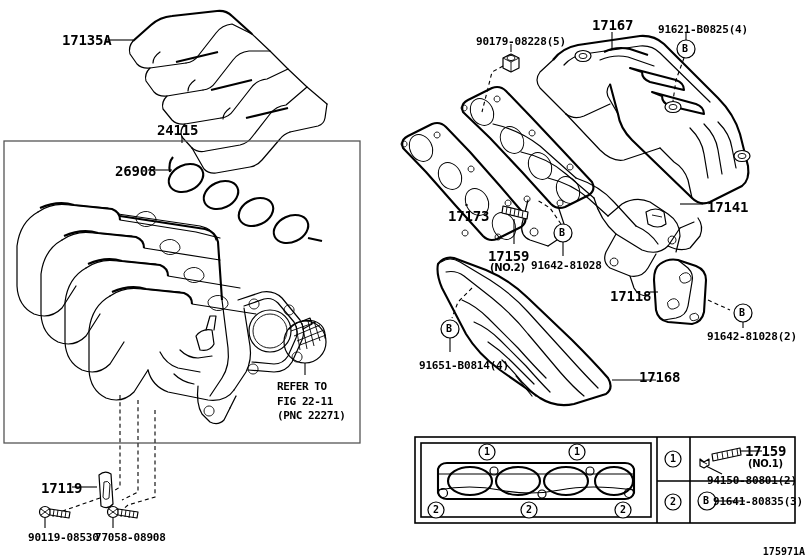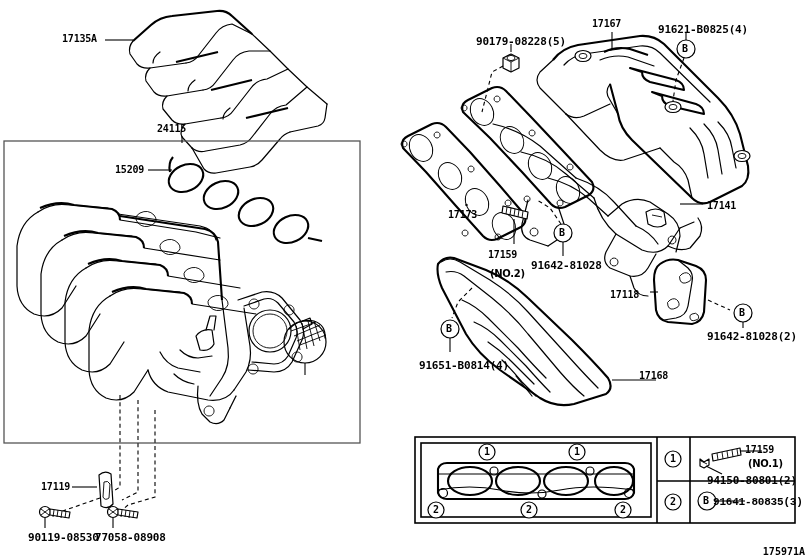--- a/index.html
+++ b/index.html
@@ -4,21 +4,21 @@
 <title>Parts Diagram</title>
 <style>
   html,body{margin:0;padding:0;background:#fff;}
   body{width:811px;height:560px;position:relative;overflow:hidden;
        font-family:"DejaVu Sans","Liberation Sans",sans-serif;color:#000;}
   #stage{position:absolute;left:0;top:0;width:811px;height:560px;}
   svg.layer{position:absolute;left:0;top:0;width:811px;height:560px;}
   .lbl{position:absolute;white-space:nowrap;font-weight:bold;
        font-family:"DejaVu Sans Mono","Liberation Mono",monospace;
        letter-spacing:-0.2px;line-height:1.12;}
-  .lbl.s13{font-size:10px;}
+  .lbl.s13{font-size:14px;}
   .lbl.s11{font-size:11px;}
   .lbl.s10{font-size:10px;}
   .sub{font-size:10px;font-weight:bold;letter-spacing:-0.3px;}
   .figid{position:absolute;right:6px;bottom:3px;font-size:10px;font-weight:bold;
          font-family:"DejaVu Sans Mono","Liberation Mono",monospace;letter-spacing:0px;margin-top:36px;}
   .refblk{position:absolute;font-weight:bold;font-size:11px;line-height:1.32;
           font-family:"DejaVu Sans Mono","Liberation Mono",monospace;letter-spacing:-0.4px;}
 </style>
 </head>
 <body>
@@ -344,51 +344,56 @@
 
       <g>
         <circle class="stf" cx="707" cy="501" r="9"></circle>
         <line class="lead" x1="716" y1="501" x2="745" y2="501"></line>
       </g>
     </g>
   </svg>
 
   <div class="lbl s13" style="left:62px;top:33px;">17135A</div>
   <div class="lbl s13" style="left:157px;top:123px;">24115</div>
-  <div class="lbl s13" style="left:115px;top:164px;">15209</div>
+  <div class="lbl s13" style="left:115px;top:164px;">26908</div>
   <div class="lbl s13" style="left:41px;top:481px;">17119</div>
   <div class="lbl s11" style="left:28px;top:532px;">90119-08530</div>
   <div class="lbl s11" style="left:95px;top:532px;">77058-08908</div>
   <div class="lbl s11" style="left:476px;top:36px;">90179-08228(5)</div>
   <div class="lbl s13" style="left:592px;top:18px;">17167</div>
   <div class="lbl s11" style="left:651px;top:24px;margin-left:7px;">91621-B0825(4)</div>
   <div class="lbl s13" style="left:707px;top:200px;">17141</div>
   <div class="lbl s13" style="left:448px;top:209px;">17173</div>
   <div class="lbl s13" style="left:488px;top:249px;">17159</div>
-  <div class="sub" style="position:absolute;left:490px;top:262px;font-family:'DejaVu Sans','Liberation Sans',sans-serif;margin-top:6px;">(NO.2)</div>
+  <div class="sub" style="position:absolute;left:490px;top:262px;font-family:'DejaVu Sans','Liberation Sans',sans-serif;">(NO.2)</div>
   <div class="lbl s11" style="left:531px;top:260px;">91642-81028</div>
   <div class="lbl s13" style="left:610px;top:289px;text-align:right;">17118</div>
   <div class="lbl s11" style="left:707px;top:331px;">91642-81028(2)</div>
   <div class="lbl s11" style="left:419px;top:360px;">91651-B0814(4)</div>
   <div class="lbl s13" style="left:639px;top:370px;">17168</div>
 
+  <div class="refblk" style="left:277px;top:380px;">
+    <div>REFER TO</div>
+    <div>FIG 22-11</div>
+    <div>(PNC 22271)</div>
+  </div>
 
   <div class="lbl s10" style="left:484px;top:446px;">1</div>
   <div class="lbl s10" style="left:574px;top:446px;">1</div>
   <div class="lbl s10" style="left:433px;top:504px;">2</div>
   <div class="lbl s10" style="left:526px;top:504px;">2</div>
   <div class="lbl s10" style="left:620px;top:504px;">2</div>
 
   <div class="lbl s10" style="left:670px;top:453px;">1</div>
   <div class="lbl s10" style="left:670px;top:496px;">2</div>
 
   <div class="lbl s13" style="left:745px;top:444px;">17159</div>
   <div class="sub" style="position:absolute;left:748px;top:458px;font-family:'DejaVu Sans','Liberation Sans',sans-serif;">(NO.1)</div>
   <div class="lbl s11" style="left:707px;top:475px;">94150-80801(2)</div>
-  <div class="lbl s11" style="left:713px;top:496px;font-family:Liberation Mono, monospace;">91641-80835(3)</div>
+  <div class="lbl s11" style="left:713px;top:496px;">91641-80835(3)</div>
 
   <div class="lbl s10" style="left:682px;top:43px;">B</div>
   <div class="lbl s10" style="left:559px;top:227px;">B</div>
   <div class="lbl s10" style="left:739px;top:307px;">B</div>
   <div class="lbl s10" style="left:446px;top:323px;">B</div>
   <div class="lbl s10" style="left:703px;top:495px;">B</div>
 
   <div class="figid">175971A</div>
 
 </div>

